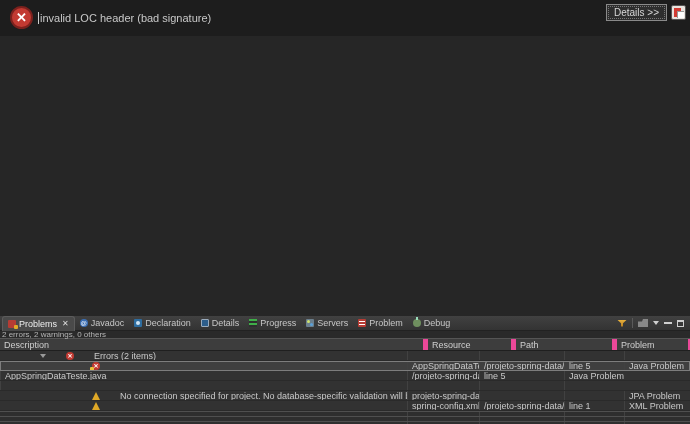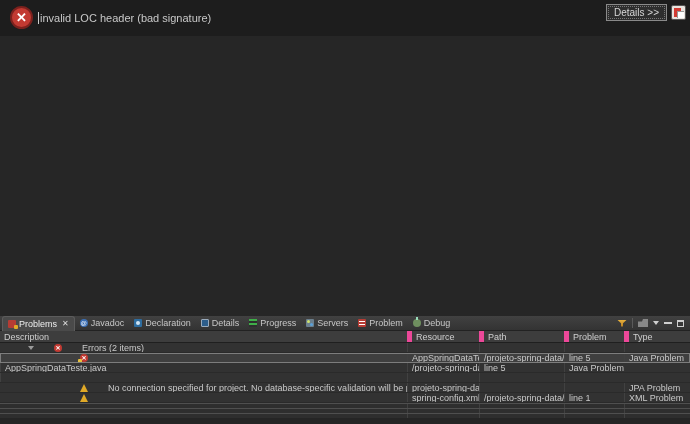--- a/index.html
+++ b/index.html
@@ -63,29 +63,29 @@
   .filter-ic { width:10px; height:7px; background:linear-gradient(#e8b13c,#b57b1f); clip-path:polygon(0 0,100% 0,60% 55%,60% 100%,40% 100%,40% 55%); }
   .vsep { width:1px; height:10px; background:#5a5a5a; }
   .viewmenu-ic { width:10px; height:8px; background:#888; clip-path:polygon(0 30%,40% 30%,50% 0,100% 0,100% 100%,0 100%); }
   .chev { width:0; height:0; border-left:3px solid transparent; border-right:3px solid transparent; border-top:4px solid #cfcfcf; }
   .min-ic { width:8px; height:2px; background:#cfcfcf; }
   .max-ic { width:7px; height:7px; border:1px solid #cfcfcf; border-top-width:2px; }
 
   .summary-bar { height:8px; background:#2a2a2a; border-bottom:1px solid #555; font-size:8px; line-height:8px; color:#b5b5b5; padding-left:2px; white-space:nowrap; }
 
   .grid-row { display:grid; grid-template-columns:407px 72px 85px 60px 66px; }
-  .thead { height:12px; background:#3d3d3d; border-bottom:1px solid #1f1f1f; }
+  .thead { height:12px; background:#3d3d3d; border-bottom:1px solid #1f1f1f;gap:16px; }
   .th { font-size:9px; line-height:12px; color:#cfcfcf; padding-left:4px; border-left:5px solid #ec4899; overflow:hidden; white-space:nowrap; cursor:pointer; }
   .th:first-child { border-left:none; }
 
   .tbody { background:#323232; }
   .trow { height:10px; font-size:9px; line-height:10px; color:#c9c9c9; background:#323232; border-bottom:1px solid #2a2a2a; cursor:pointer; }
   .trow.selected { background:#3f3f3f; outline:1px solid #7d7d7d; outline-offset:-1px; }
   .td { padding-left:4px; border-left:1px solid #414141; overflow:hidden; white-space:nowrap; }
-  .td.desc { border-left:none; display:flex; align-items:center; gap:20px; padding-left:4px; }
+  .td.desc { border-left:none; display:flex; align-items:center; gap:20px; padding-left:16px; }
   .indent-group { width:4px; flex:none; }
   .indent-item { width:56px; flex:none; }
   .tree-arrow { width:0; height:0; border-left:3px solid transparent; border-right:3px solid transparent; border-top:4px solid #9a9a9a; flex:none; }
   .sev { width:8px; height:8px; flex:none; position:relative; }
   .sev-error { background:var(--error-red,#c23a32); border-radius:50%; color:#fff; font-size:6px; line-height:8px; text-align:center; font-weight:bold; }
   .sev-error.fix::before { content:""; position:absolute; left:-2px; bottom:-1px; width:4px; height:4px; background:#e8c13c; border-radius:1px; }
   .sev-warn { width:0; height:0; border-left:4px solid transparent; border-right:4px solid transparent; border-bottom:8px solid var(--warning-yellow,#e0a927); background:none; }
   .desc-text { overflow:hidden; white-space:nowrap; }
 
   .trow-empty { height:5px; background:#2e2e2e; border-top:1px solid #4f4f4f; cursor:default; }
@@ -147,20 +147,21 @@
     <div class="tab-tools">
       <span class="tool filter-ic"></span>
       <span class="vsep"></span>
       <span class="tool viewmenu-ic"></span>
       <span class="tool chev"></span>
       <span class="tool min-ic"></span>
       <span class="tool max-ic"></span>
     </div>
   </div>
 
+  <div class="summary-bar">2 errors, 2 warnings, 0 others</div>
 
   <div class="grid-row thead">
     <div class="th">Description</div>
     <div class="th">Resource</div>
     <div class="th">Path</div>
     <div class="th">Problem</div>
     <div class="th">Type</div>
   </div>
 
   <div class="tbody">

